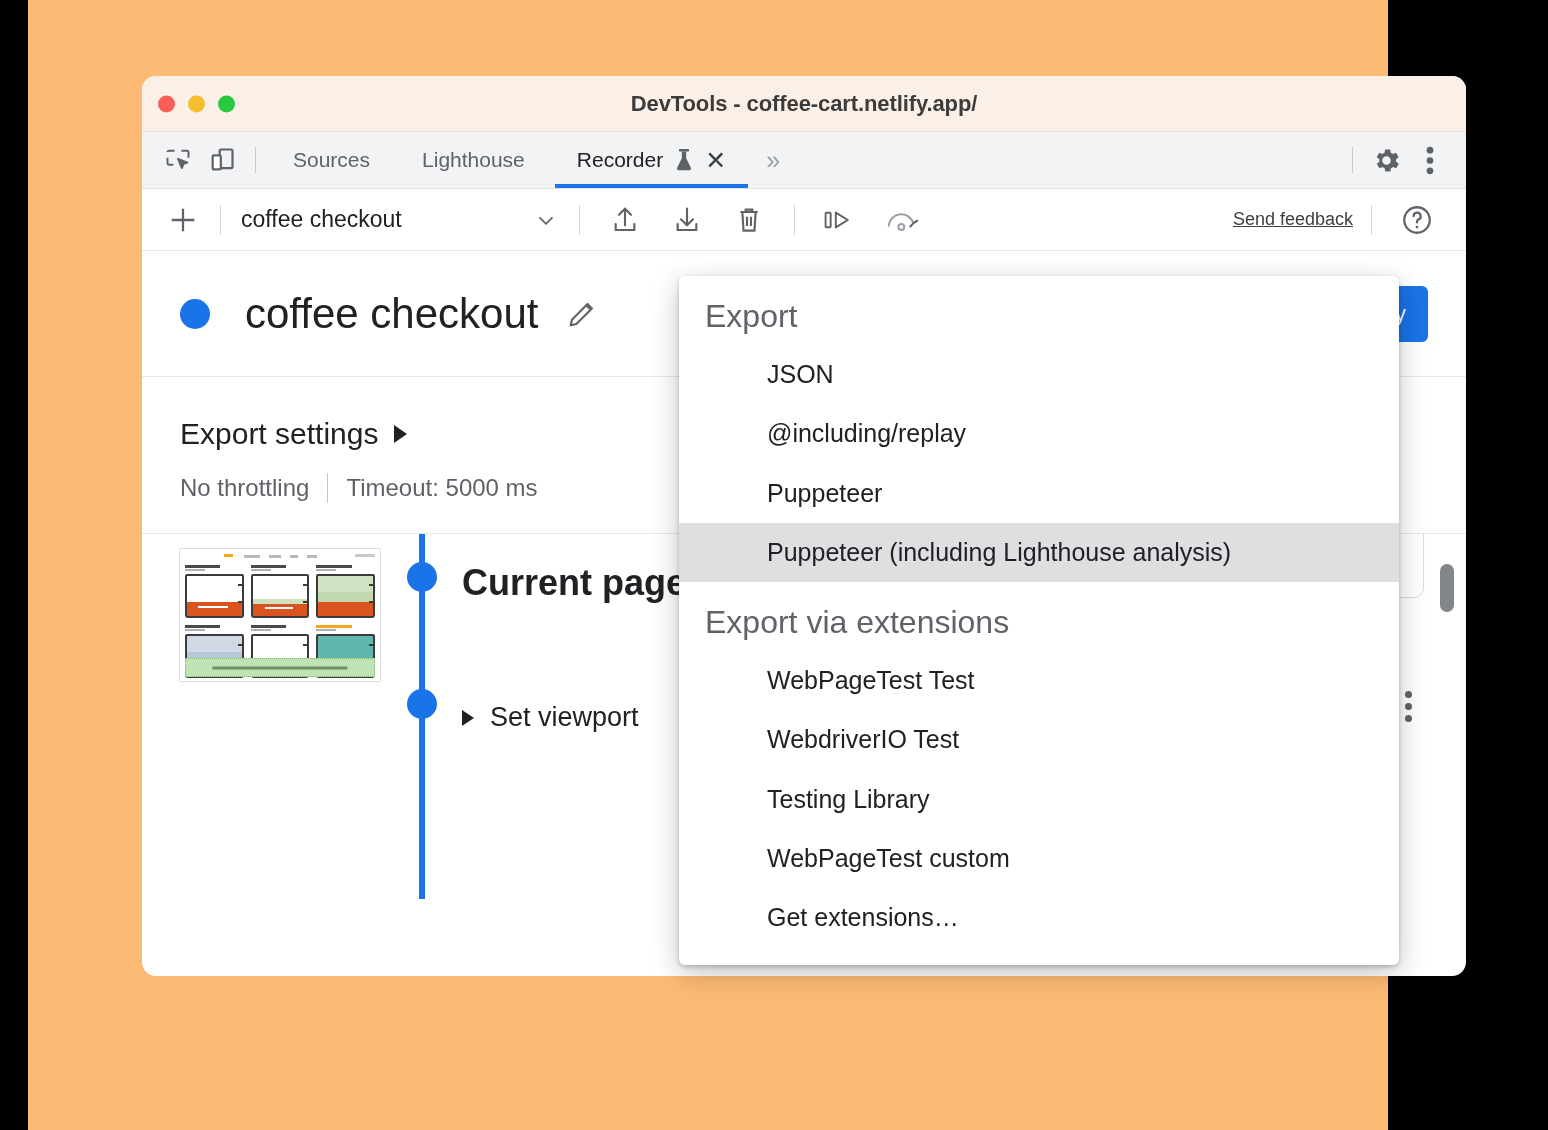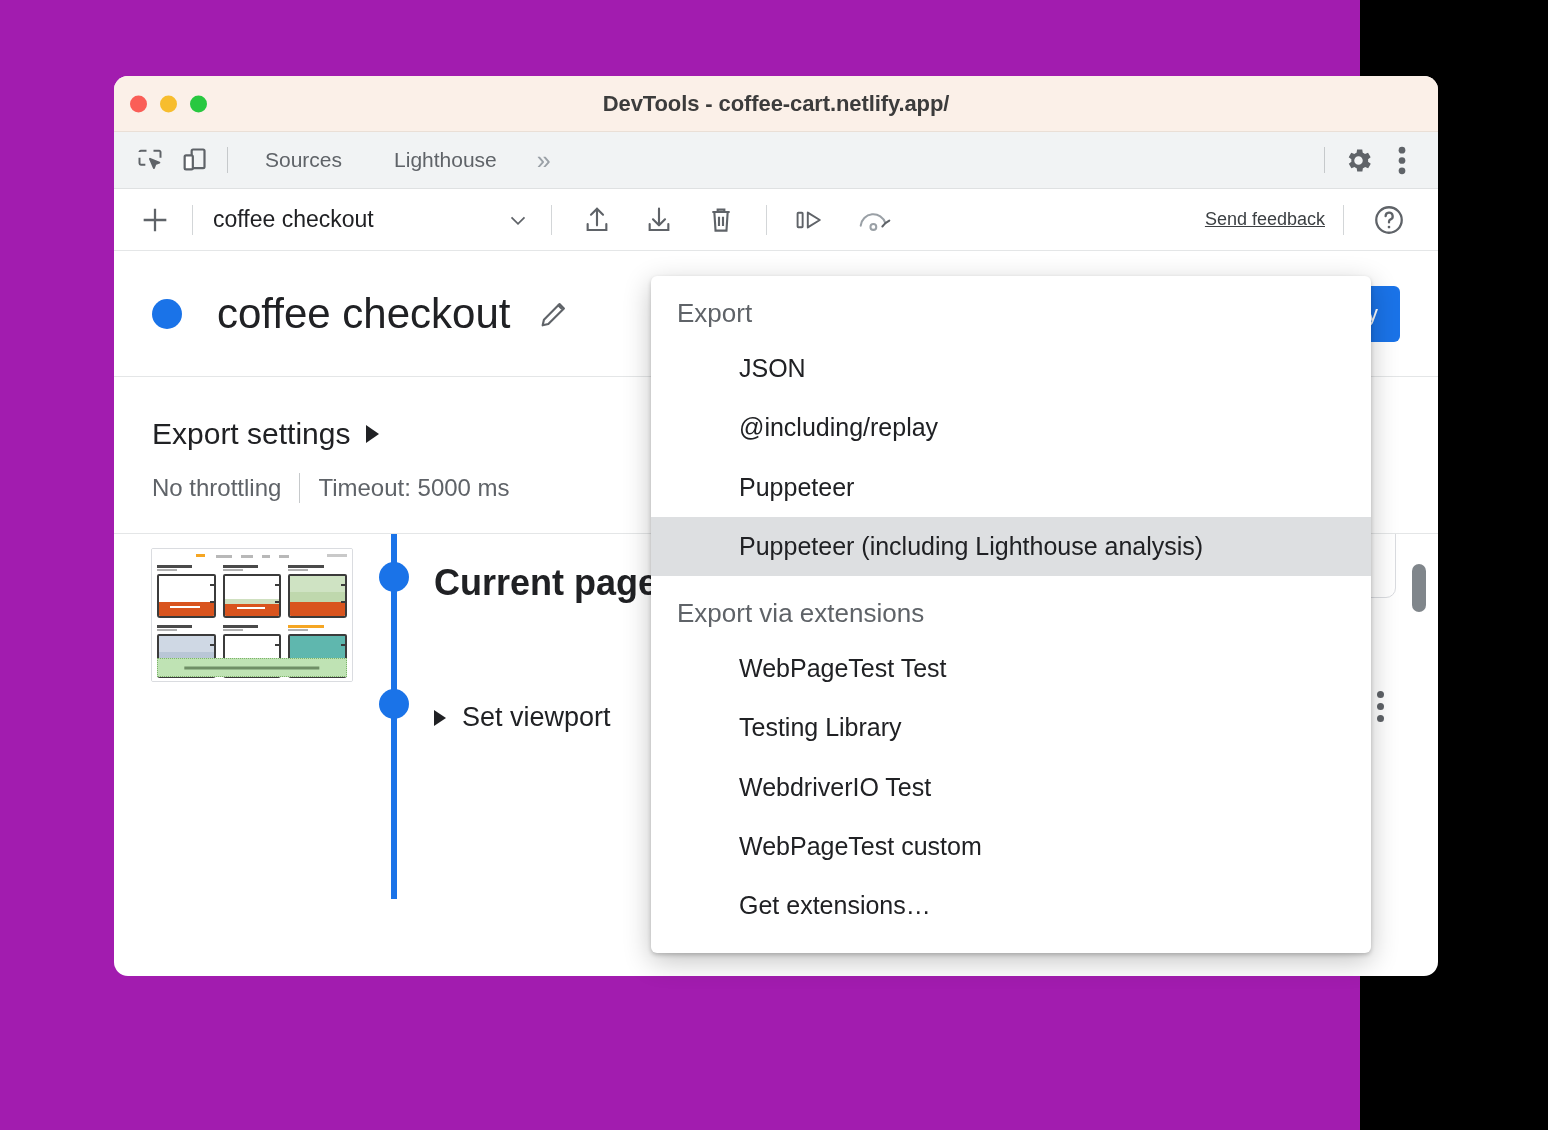--- a/index.html
+++ b/index.html
@@ -9,21 +9,22 @@
     width: 1548px;
     height: 1130px;
     overflow: hidden;
     font-family: "Liberation Sans", sans-serif;
   }
 
   #root {
     position: relative;
     width: 1360px;
     height: 1130px;
-    background: #a21caf;
+    background: #fdba74;
+    margin-left: 28px;
   }
 
   
   .window {
     position: absolute;
     left: 114px;
     top: 76px;
     width: 1324px;
     height: 900px;
     background: #ffffff;
@@ -344,21 +345,21 @@
     top: 276px;
     width: 720px;
     background: #ffffff;
     border-radius: 6px;
     box-shadow: 0 2px 4px rgba(0,0,0,0.2), 0 8px 28px rgba(0,0,0,0.24);
     padding: 0;
     overflow: hidden;
     z-index: 50;
   }
   .menu-section-label {
-    font-size: 26px;
+    font-size: 32px;
     color: #5f6368;
     padding: 22px 26px 10px 26px;
   }
   .menu-item {
     font-size: 25px;
     color: #202124;
     padding: 14px 26px 14px 88px;
     line-height: 1.25;
     white-space: nowrap;
   }
@@ -448,20 +449,30 @@
         </svg>
       </div>
       <div class="tb-sep"></div>
 
       <div class="tabs">
         <div class="tab">
           <span>Sources</span>
         </div>
         <div class="tab">
           <span>Lighthouse</span>
+        </div>
+        <div class="tab active">
+          <span>Recorder</span>
+          <span class="flask">
+            <svg width="22" height="24" viewBox="0 0 20 22" fill="#5f6368">
+              <rect x="5.4" y="1" width="9.2" height="2.1" rx="0.6"></rect>
+              <path d="M8 3.1h4v6.4l4.3 8.6c.5 1-.2 2.2-1.3 2.2H5c-1.1 0-1.8-1.2-1.3-2.2L8 9.5z"></path>
+            </svg>
+          </span>
+          <span class="closex">✕</span>
         </div>
         <div class="chevrons">»</div>
       </div>
 
       <div class="tabbar-right">
         <div class="tb-sep"></div>
         <div class="tb-icon">
           <svg width="31" height="31" viewBox="0 0 24 24" fill="#5f6368">
             <path d="M19.4 13a7.6 7.6 0 0 0 0-2l2-1.6-2-3.4-2.4 1a7.5 7.5 0 0 0-1.7-1l-.4-2.6h-4l-.4 2.6c-.6.2-1.2.6-1.7 1l-2.4-1-2 3.4L6.5 11a7.6 7.6 0 0 0 0 2l-2 1.6 2 3.4 2.4-1c.5.4 1.1.8 1.7 1l.4 2.6h4l.4-2.6c.6-.2 1.2-.6 1.7-1l2.4 1 2-3.4zM12 15.3A3.3 3.3 0 1 1 12 8.7a3.3 3.3 0 0 1 0 6.6z"></path>
           </svg>
@@ -687,20 +698,20 @@
   <div class="menu">
 
     <div class="menu-section-label">Export</div>
     <div class="menu-item">JSON</div>
     <div class="menu-item">@including/replay</div>
     <div class="menu-item">Puppeteer</div>
     <div class="menu-item highlight">Puppeteer (including Lighthouse analysis)</div>
 
     <div class="menu-section-label">Export via extensions</div>
     <div class="menu-item">WebPageTest Test</div>
+    <div class="menu-item">WebdriverIO Test</div>
     <div class="menu-item">Testing Library</div>
-    <div class="menu-item">WebdriverIO Test</div>
     <div class="menu-item">WebPageTest custom</div>
     <div class="menu-item">Get extensions…</div>
     <div class="menu-bottom-pad"></div>
   </div>
 
 </div>
 
 </body></html>

